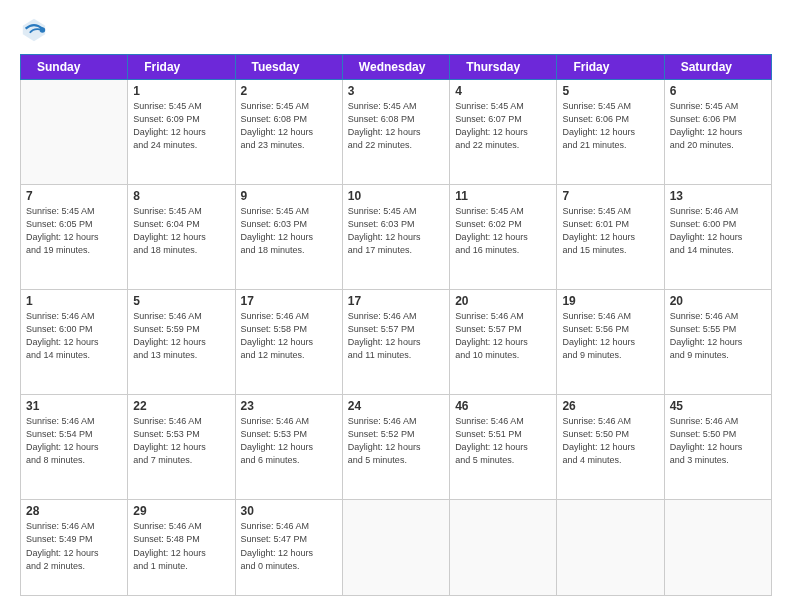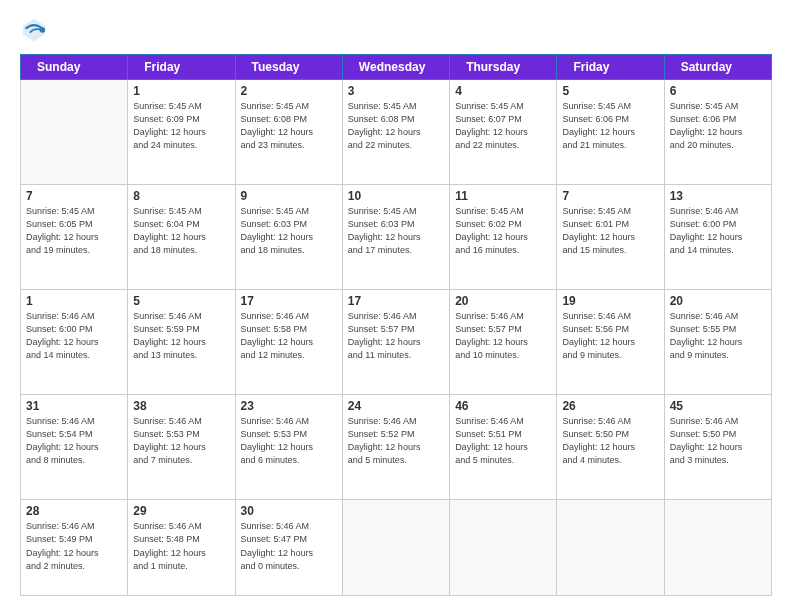--- a/index.html
+++ b/index.html
@@ -289,21 +289,21 @@
         </tr>
         <tr>
           <td>
             <span class="day-number">31</span>
             <div class="day-info" style="white-space: pre-line;">Sunrise: 5:46 AM
 Sunset: 5:54 PM
 Daylight: 12 hours
 and 8 minutes.</div>
           </td>
           <td>
-            <span class="day-number">38</span>
+            <span class="day-number">22</span>
             <div class="day-info" style="white-space: pre-line;">Sunrise: 5:46 AM
 Sunset: 5:53 PM
 Daylight: 12 hours
 and 7 minutes.</div>
           </td>
           <td>
             <span class="day-number">23</span>
             <div class="day-info" style="white-space: pre-line;">Sunrise: 5:46 AM
 Sunset: 5:53 PM
 Daylight: 12 hours

